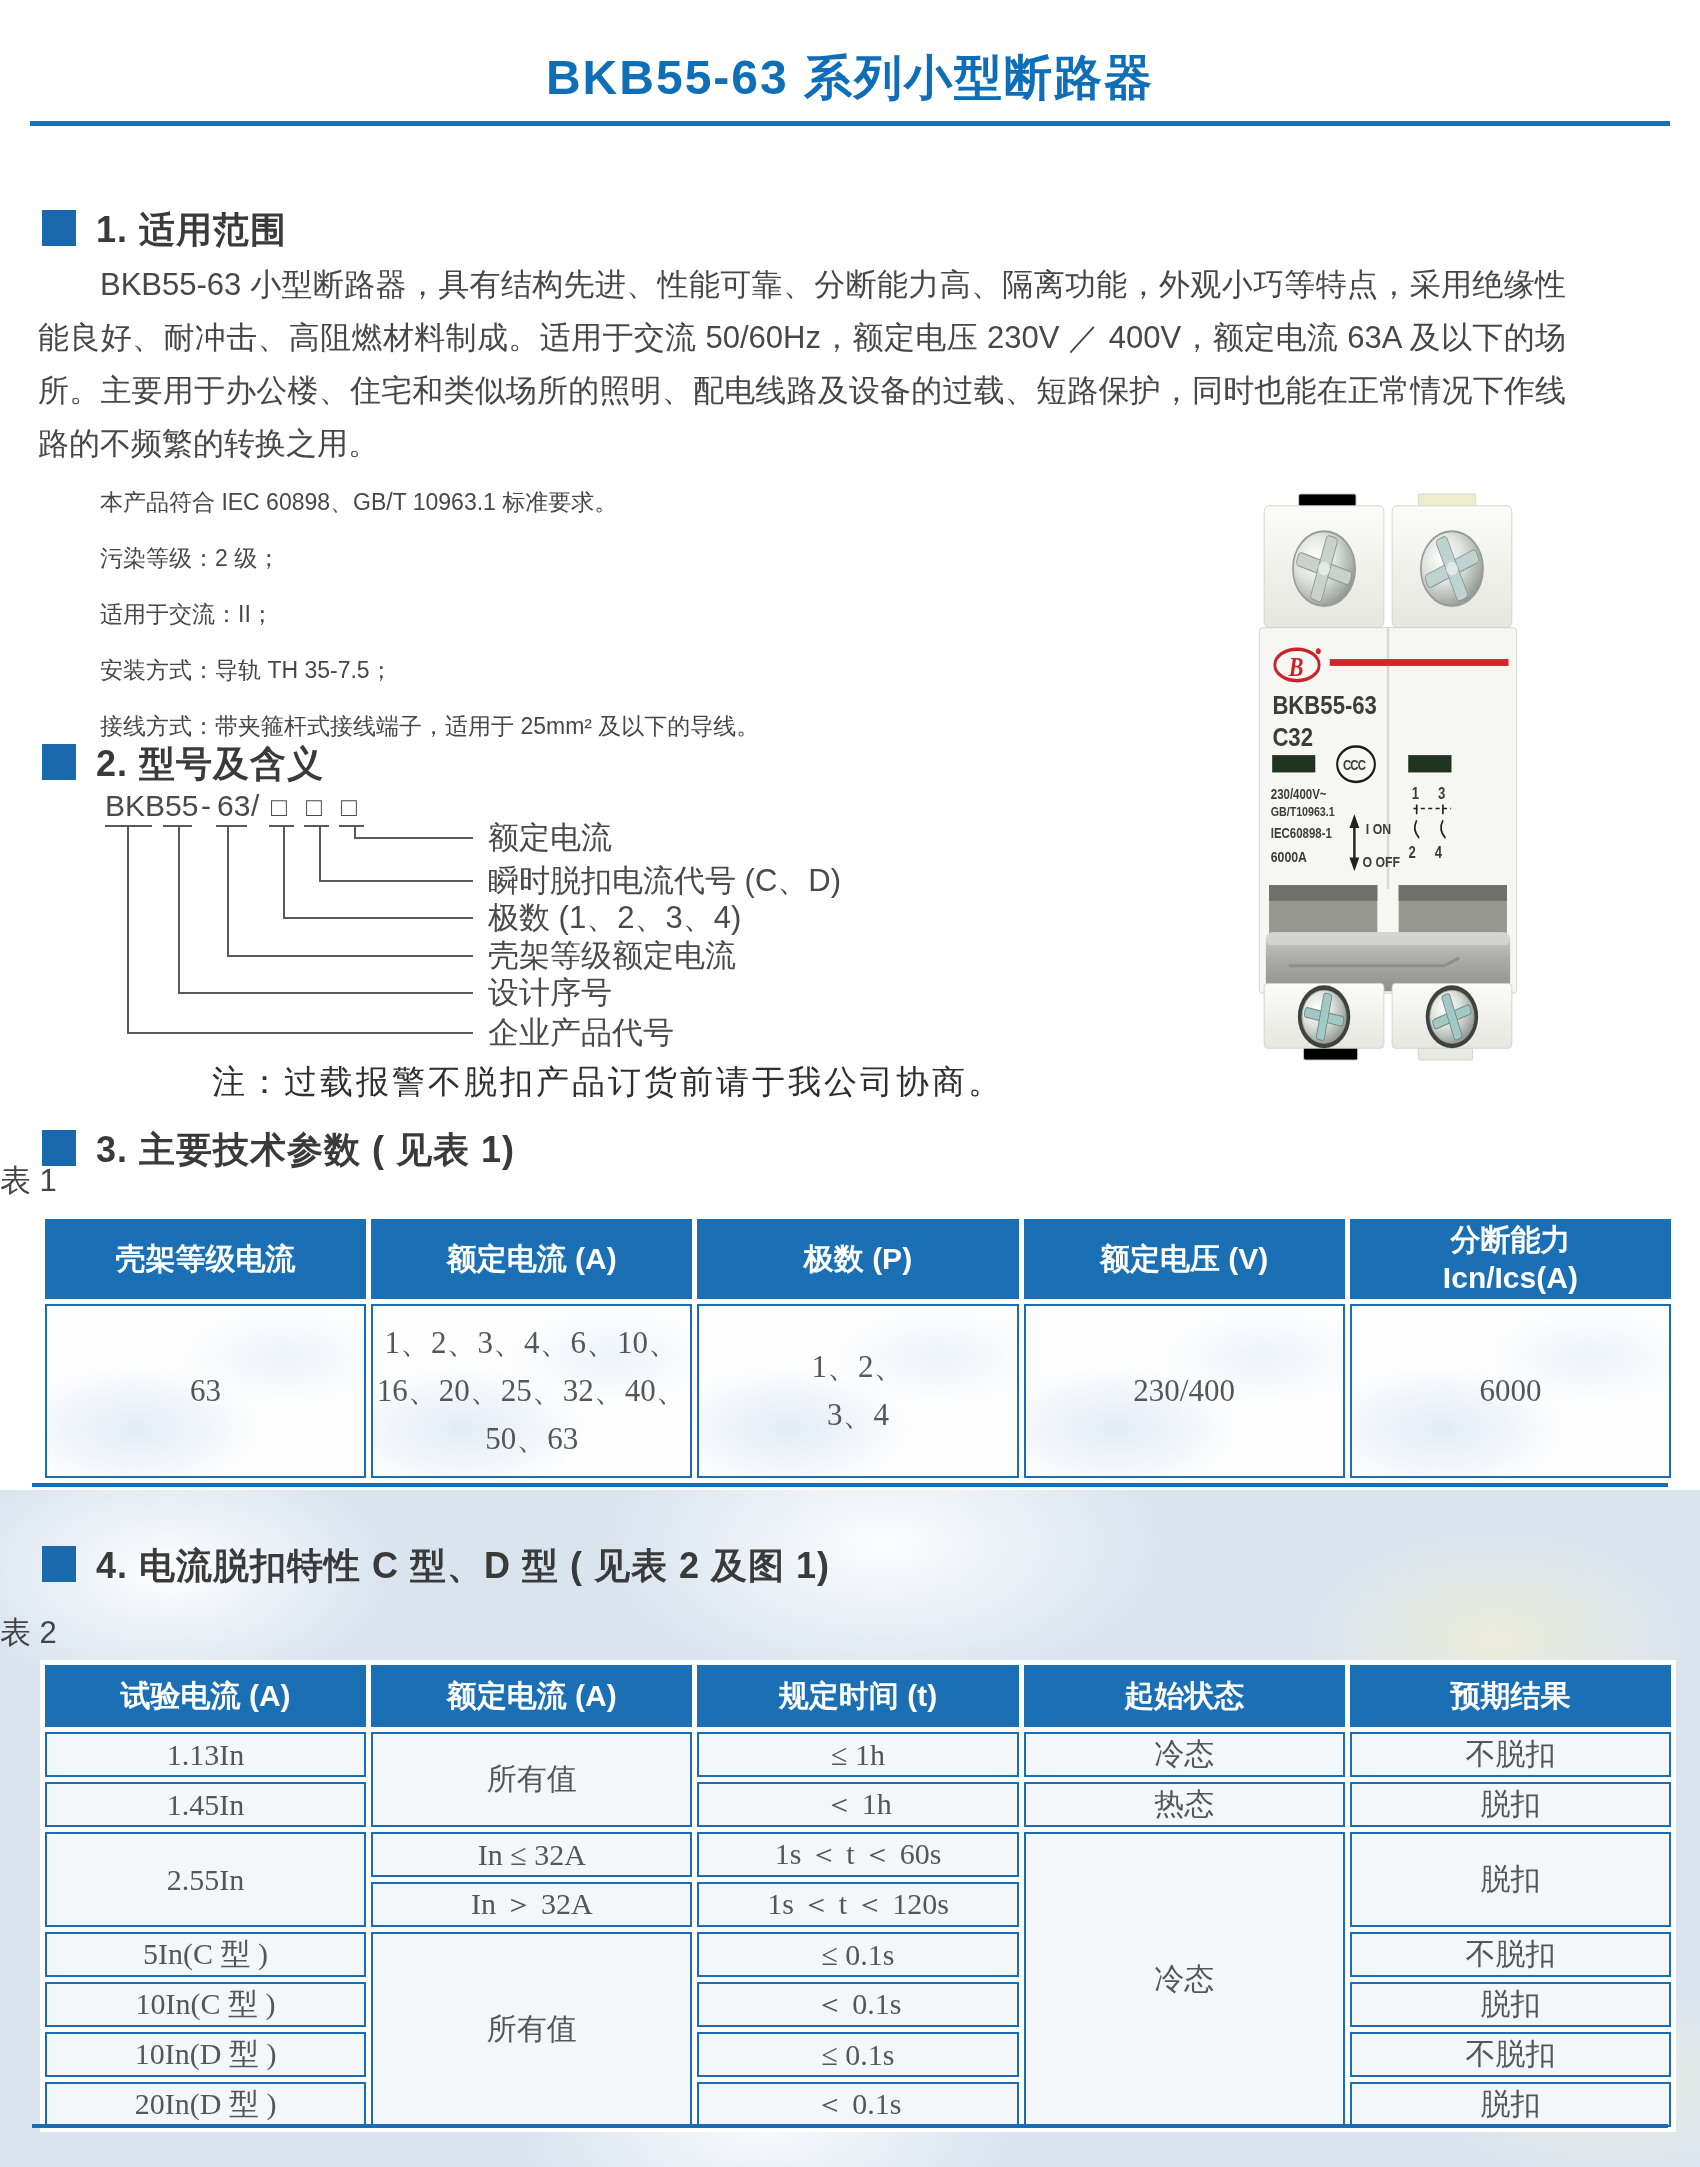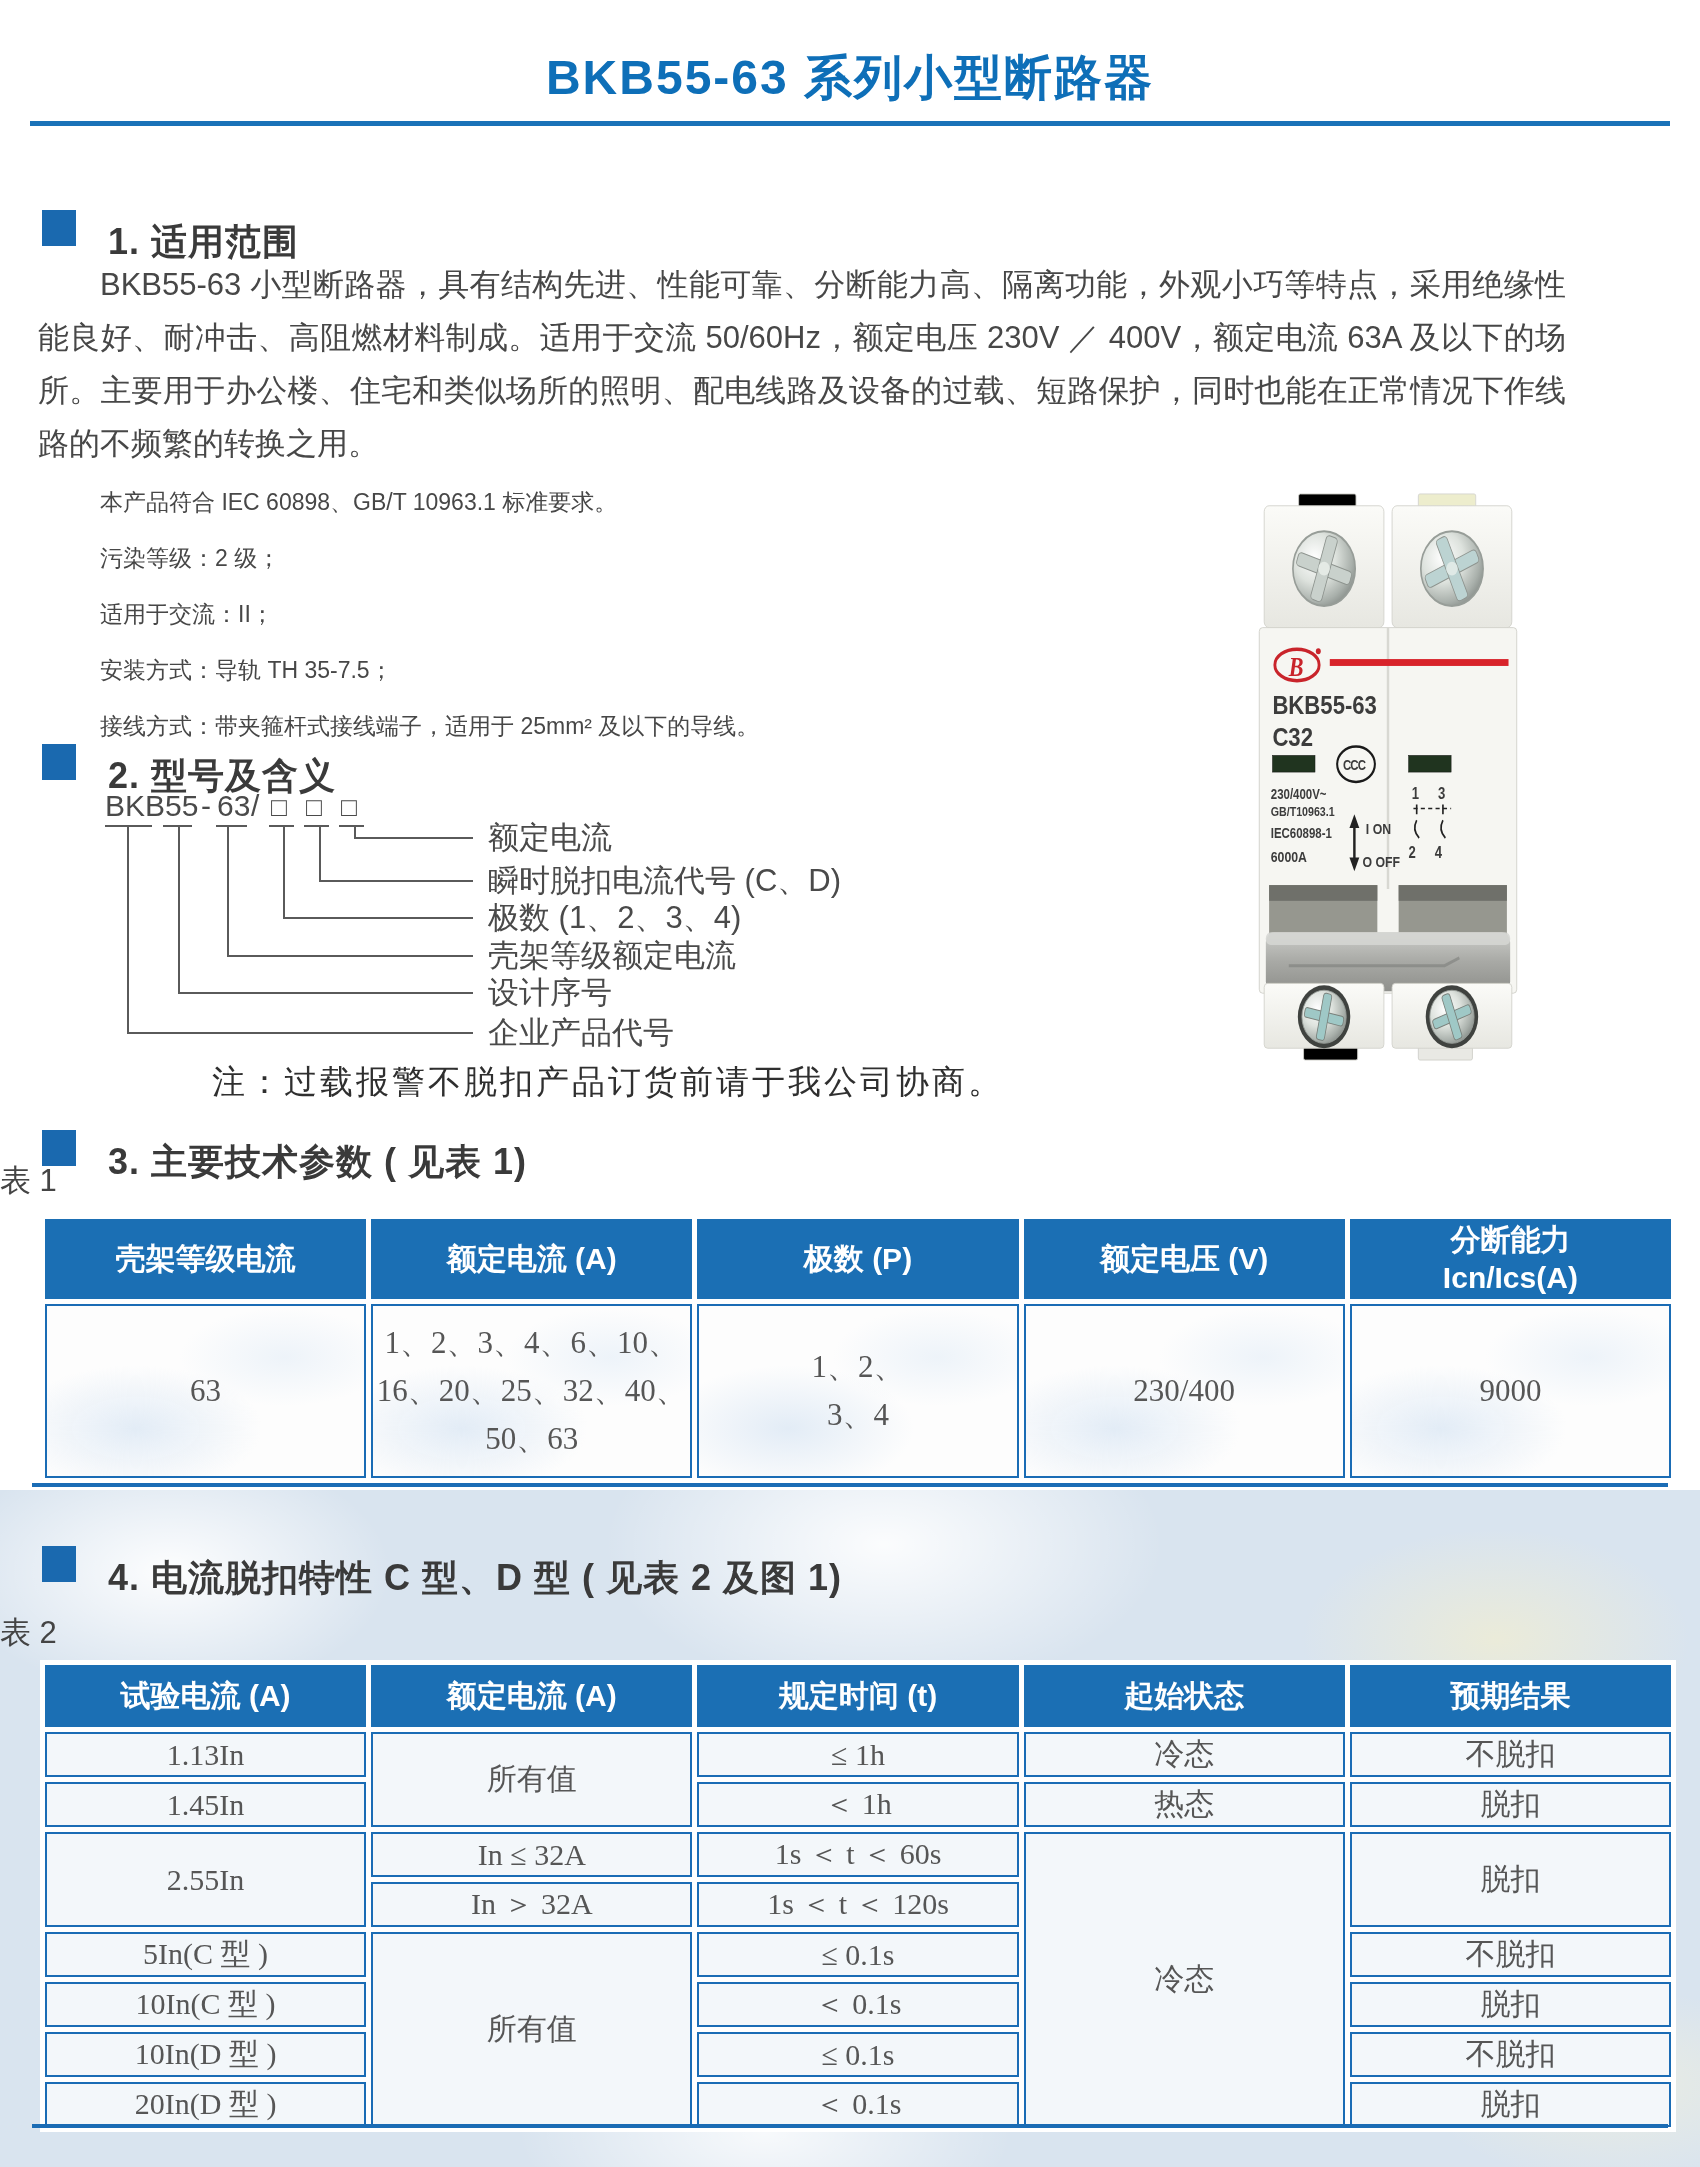--- a/index.html
+++ b/index.html
@@ -23,21 +23,21 @@
   }
   
   .page-title{
     position:absolute;left:0;top:46px;width:1700px;text-align:center;
     font-size:48px;font-weight:bold;color:#0e6fb8;letter-spacing:2px;
   }
   .title-rule{position:absolute;left:30px;top:121px;width:1640px;height:5px;background:#1a72b8;}
   
   .sec{position:absolute;left:42px;display:flex;align-items:flex-start;gap:20px;}
   .sec .sq{width:34px;height:36px;background:#1a69af;flex:0 0 auto;margin-top:4px;}
-  .sec h2{margin:12px;font-size:36px;font-weight:bold;color:#3a3a3a;letter-spacing:1px;}
+  .sec h2{margin:0;font-size:36px;font-weight:bold;color:#3a3a3a;letter-spacing:1px;}
   .sec1{top:206px;} .sec2{top:740px;} .sec3{top:1126px;} .sec4{top:1542px;}
   
   .intro-p{
     position:absolute;left:38px;top:258px;width:1528px;
     font-size:31px;line-height:53px;color:#474747;
     text-align:justify;text-indent:62px;
   }
   .spec-list{position:absolute;left:38px;top:474px;width:1150px;}
   .spec-list .spec{font-size:23px;line-height:56px;color:#474747;padding-left:62px;}
   
@@ -281,21 +281,21 @@
 Icn/Ics(A)</th>
       </tr>
       <tr>
         <td>63</td>
         <td>1、2、3、4、6、10、
 16、20、25、32、40、
 50、63</td>
         <td>1、2、
 3、4</td>
         <td>230/400</td>
-        <td>9000</td>
+        <td>6000</td>
       </tr>
     </tbody>
       </table>
   </div>
   <div class="tbl-strip strip1"></div>
 
   <div class="sec sec4">
     <span class="sq"></span>
     <h2>4. 电流脱扣特性 C 型、D 型 ( 见表 2 及图 1)</h2>
   </div>

